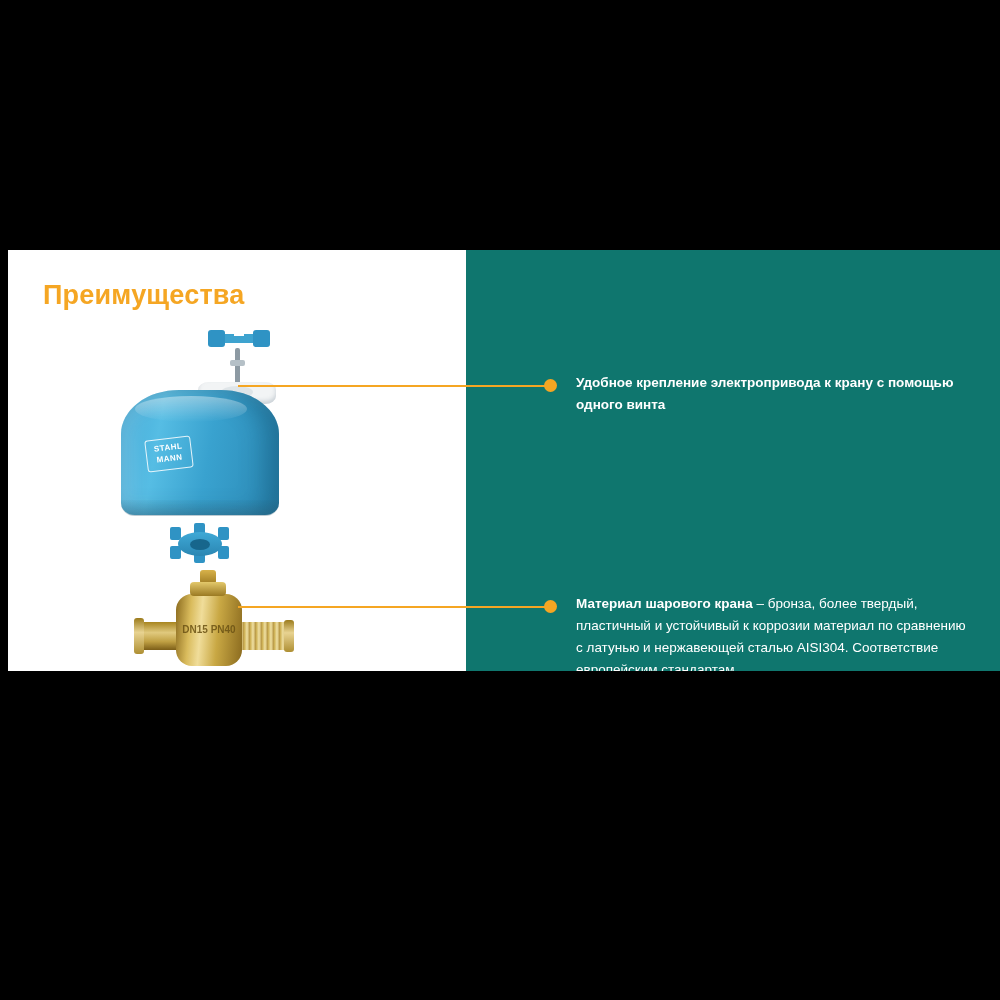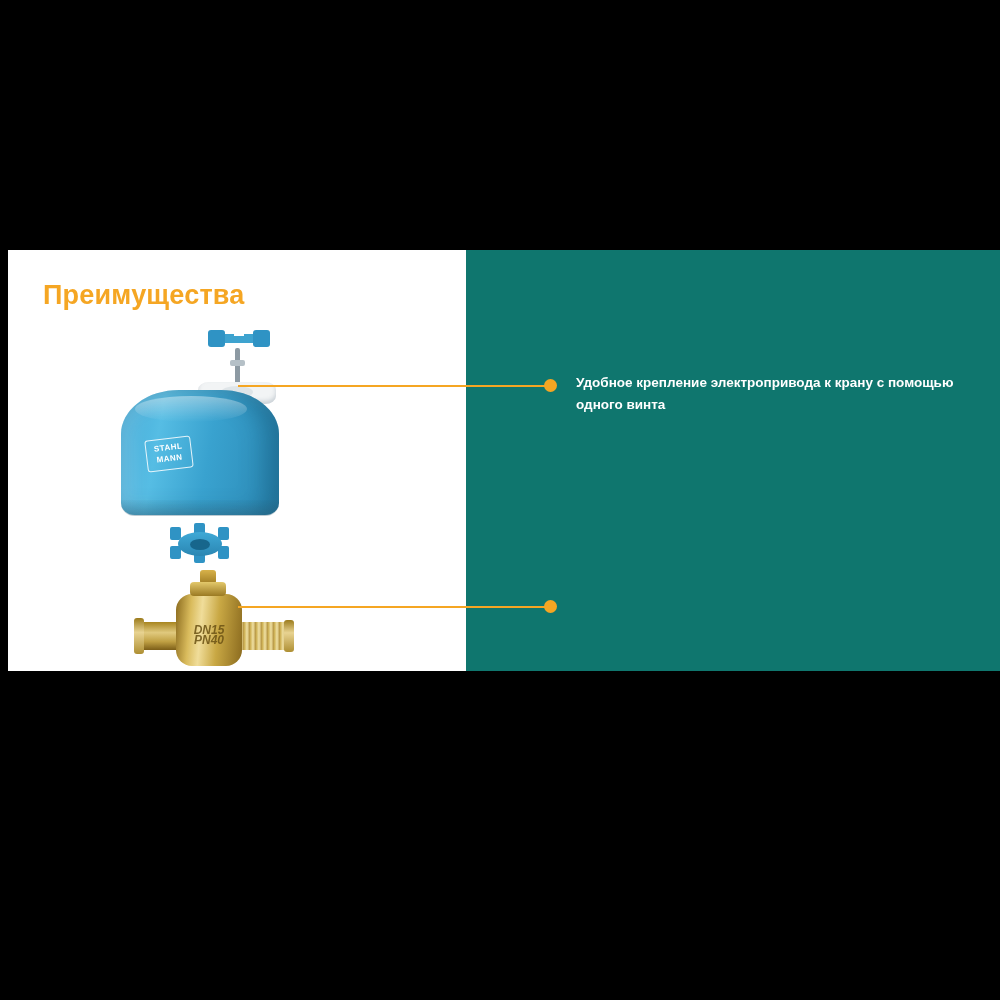--- a/index.html
+++ b/index.html
@@ -290,25 +290,24 @@
     background: linear-gradient(180deg,#9b7b1c,#e8d391 40%,#ae8f33);
     border-radius: 3px;
   }
   .valve-label {
     position: absolute;
     left: 54px;
     top: 55px;
     width: 54px;
     text-align: center;
     color: #6b5214;
-    font-size: 12px;
+    font-size: 10px;
     font-weight: bold;
     line-height: 10px;
     opacity: 0.85;
-    font-style: italic;
   }
 
   
   .callout-line {
     position: absolute;
     height: 2px;
     background: #f5a623;
   }
   .callout-dot {
     position: absolute;
@@ -418,18 +417,19 @@
     </div>
 
     <div class="panel-right">
 
       <div class="callout-line line1-right"></div>
       <div class="callout-dot dot1"></div>
       <div class="callout-text text1">Удобное крепление электропривода к крану с помощью одного винта</div>
 
       <div class="callout-line line2-right"></div>
       <div class="callout-dot dot2"></div>
+      <div class="callout-text text2"><b>Материал шарового крана</b><span> – бронза, более твердый, пластичный и устойчивый к коррозии материал по сравнению с латунью и нержавеющей сталью AISI304. Соответствие европейским стандартам.</span></div>
 
     </div>
 
   </div>
 
 </div>
 
 </body></html>

